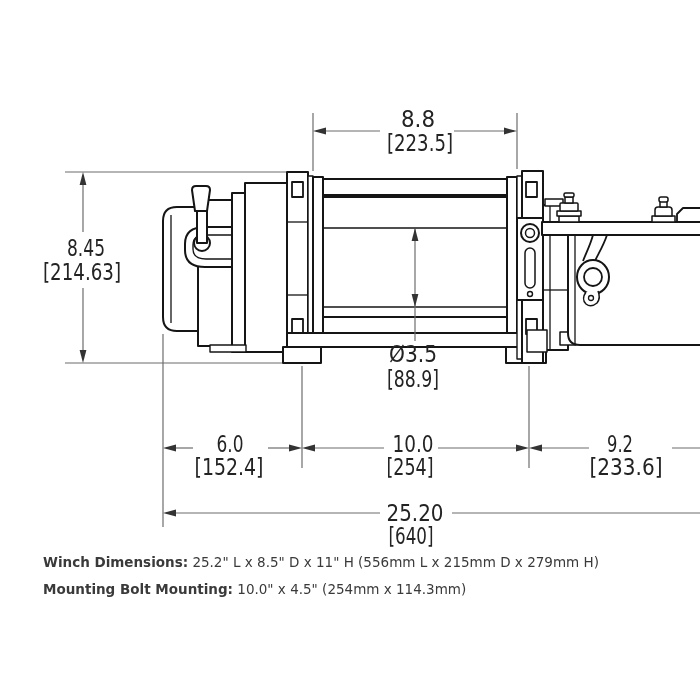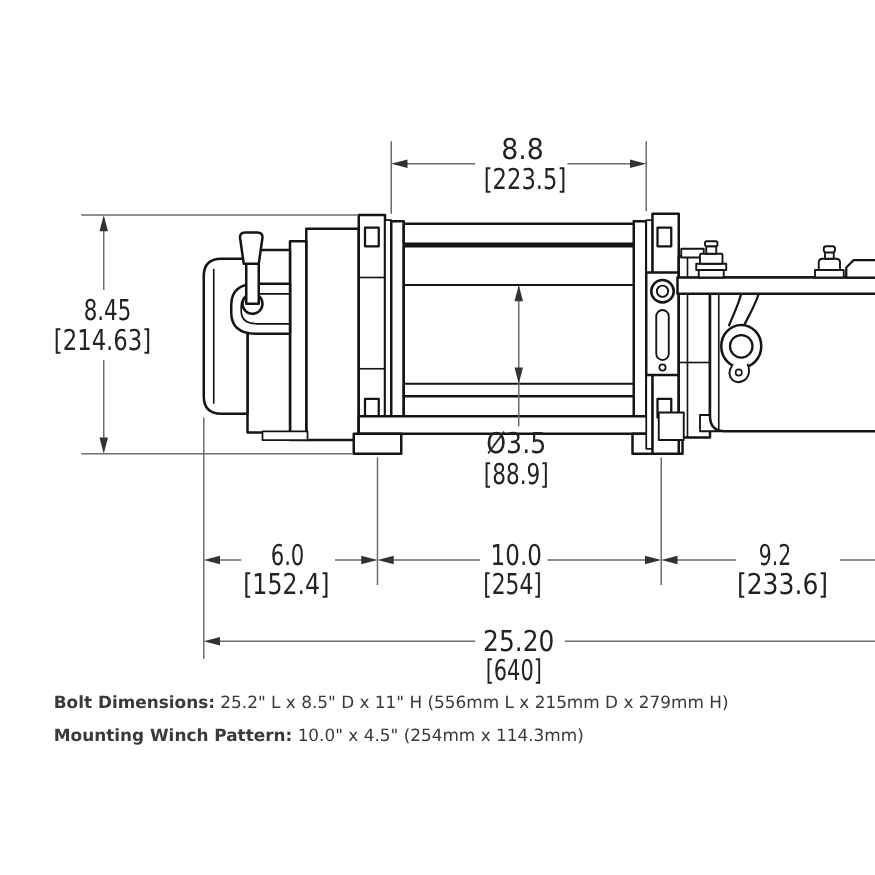--- a/index.html
+++ b/index.html
@@ -165,20 +165,20 @@
       <text x="580" y="452" textLength="26" lengthAdjust="spacingAndGlyphs">9.2</text>
       <text x="586" y="475" textLength="73" lengthAdjust="spacingAndGlyphs">[233.6]</text>
 
       <text x="375" y="521" textLength="57" lengthAdjust="spacingAndGlyphs">25.20</text>
       <text x="371" y="544" textLength="45" lengthAdjust="spacingAndGlyphs">[640]</text>
     </g>
   </svg>
 
   <div class="notes">
     <div class="note-line">
-      <span class="note-label">Bolt Dimensions:</span><span> 25.2" L x 8.5" D x 11" H (556mm L x 215mm D x 279mm H)</span>
+      <span class="note-label">Winch Dimensions:</span><span> 25.2" L x 8.5" D x 11" H (556mm L x 215mm D x 279mm H)</span>
     </div>
     <div class="note-line">
-      <span class="note-label">Mounting Winch Pattern:</span><span> 10.0" x 4.5" (254mm x 114.3mm)</span>
+      <span class="note-label">Mounting Bolt Mounting:</span><span> 10.0" x 4.5" (254mm x 114.3mm)</span>
     </div>
   </div>
 
 </div>
 
 </body></html>

